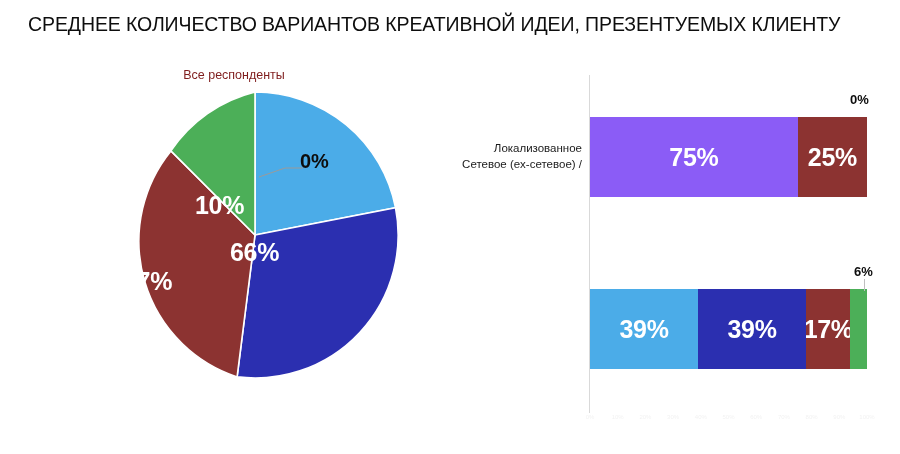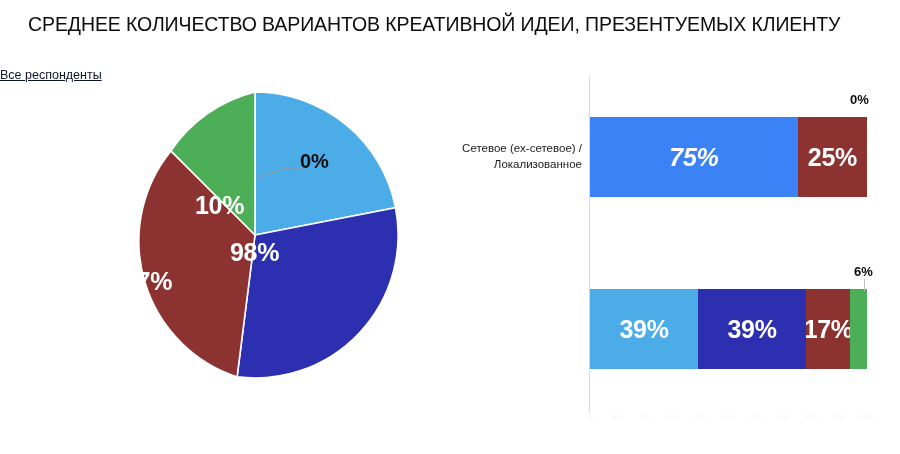--- a/index.html
+++ b/index.html
@@ -36,23 +36,23 @@
     left: 0;
     top: 62px;
     width: 468px;
     height: 392px;
   }
   #pie-subtitle {
     position: absolute;
     left: 0;
     top: 6px;
     width: 468px;
+    text-align: center;
     font-size: 12.5px;
-    color: #0f172a;
-    text-decoration: underline;
+    color: #7f1d1d;
   }
   #pie-wrap {
     position: absolute;
     left: 110px;
     top: 28px;
     width: 290px;
     height: 290px;
   }
   #pie-svg { display: block; width: 290px; height: 290px; }
 
@@ -198,38 +198,38 @@
 
       <path d="M145,145 L60.9,60.9 A143,143 0 0,1 145,2 Z" fill="#4CAF58" stroke="#ffffff" stroke-width="1.6"></path>
     </svg>
   </div>
 
   <svg id="pie-leader" viewBox="0 0 44 14">
     <path d="M0,13 L26,4 L44,4" fill="none" stroke="#9a9a9a" stroke-width="1"></path>
   </svg>
 
   <div id="pie-label-0">0%</div>
-  <div class="pie-label" id="pie-label-28">98%</div>
+  <div class="pie-label" id="pie-label-28">66%</div>
   <div class="pie-label" id="pie-label-45">45%</div>
   <div class="pie-label" id="pie-label-17">17%</div>
   <div class="pie-label" id="pie-label-10">10%</div>
 
 </div>
 
 <div id="bar-panel">
 
   <div id="bar-axis-line"></div>
 
   <div class="bar-row" id="bar-row-0">
     <div class="bar-cat-label">
+      <div>Локализованное</div>
       <div>Сетевое (ex-сетевое) /</div>
-      <div>Локализованное</div>
     </div>
     <div class="bar-track">
-      <div class="bar-seg" style="width:75%;background:#3b82f6;font-style:italic;">
+      <div class="bar-seg" style="width:75%;background:#8b5cf6;">
         <span>75%</span>
       </div>
       <div class="bar-seg" style="width:25%;background:#8C3331;">
         <span>25%</span>
       </div>
     </div>
     <div class="bar-end-label" id="bar-end-0">0%</div>
   </div>
 
   <div class="bar-row" id="bar-row-1">

